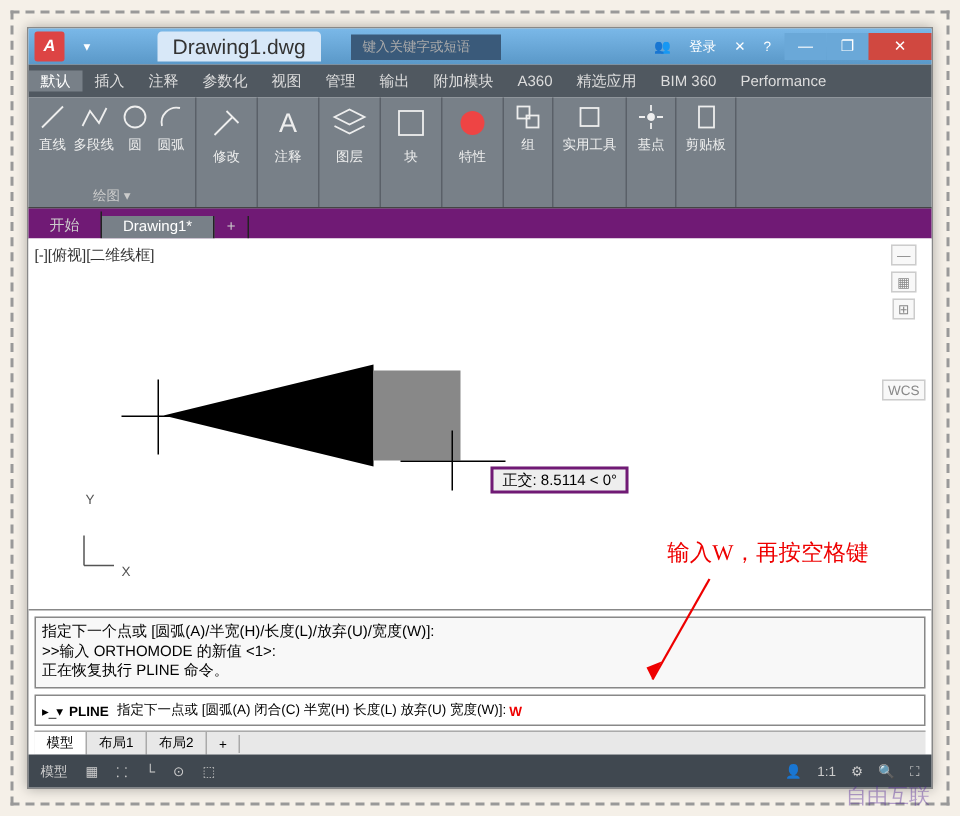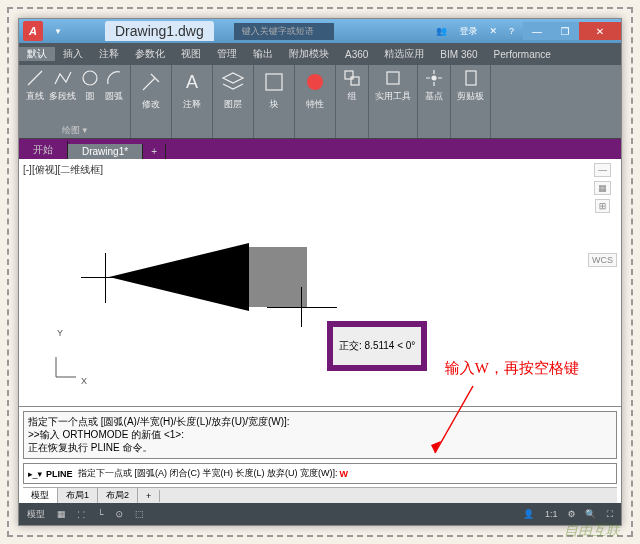--- a/index.html
+++ b/index.html
@@ -31,38 +31,38 @@
 .filetabs{height:20px;background:#701a75;display:flex;align-items:flex-end}
 .ftab{padding:2px 14px;font-size:10px;color:#ccc;border-right:1px solid #222}
 .ftab.active{background:#788088;color:#fff}
 .ftab.plus{padding:2px 8px}
 .canvas{background:#fff;height:248px;position:relative;border-bottom:1px solid #888}
 .vp-label{position:absolute;top:4px;left:4px;font-size:10px;color:#333}
 .shape-tri{position:absolute;left:90px;top:84px;width:0;height:0;border-top:34px solid transparent;border-bottom:34px solid transparent;border-right:140px solid #000}
 .shape-rect{position:absolute;left:230px;top:88px;width:58px;height:60px;background:#888}
 .cross-h{position:absolute;background:#000;height:1px}
 .cross-v{position:absolute;background:#000;width:1px}
-.tooltip{position:absolute;left:308px;top:162px;border:6px solid #701a75;background:#eee;padding:12px 6px;font-size:10px}
+.tooltip{position:absolute;left:308px;top:152px;border:2px solid #701a75;background:#eee;padding:0 6px;font-size:10px}
 .ucs{position:absolute;left:32px;bottom:22px;font-size:9px;color:#555}
 .ucs svg{stroke:#555;fill:none}
 .side-icons{position:absolute;right:4px;top:4px;display:flex;flex-direction:column;gap:4px;align-items:center}
 .side-icons span{font-size:9px;color:#888;border:1px solid #ccc;padding:1px 3px;background:#f8f8f8}
 .anno{position:absolute;right:42px;top:200px;color:#e00;font-size:15px;font-family:SimSun}
 .arrow{position:absolute;right:138px;top:222px;color:#e00}
 .cmdhist{background:#f8f8f8;border:1px solid #888;margin:4px;padding:3px 4px;font-size:10px;line-height:1.3;height:48px;overflow:hidden;font-family:SimSun,monospace}
 .cmdline{background:#fff;border:1px solid #888;margin:0 4px 3px;padding:3px 4px;font-size:9px;font-family:SimSun,monospace;display:flex;align-items:center}
 .cmdline b{font-weight:bold}
 .cmd-w{color:#e00;font-weight:bold;margin-left:2px}
 .layout-tabs{background:#e8e8e8;height:16px;display:flex;align-items:center;font-size:9px;border-top:1px solid #aaa;margin:0 4px}
 .ltab{padding:1px 8px;border-right:1px solid #aaa}
 .ltab.active{background:#fff}
 .statusbar{height:22px;background:#404850;display:flex;align-items:center;color:#ccc;font-size:9px;position:absolute;bottom:0;left:0;right:0;padding:0 6px;gap:8px}
 .statusbar .sbtn{padding:0 2px;cursor:pointer}
 .sb-right{margin-left:auto;display:flex;gap:6px;align-items:center}
-.watermark{position:absolute;right:20px;bottom:4px;font-size:14px;color:#4d7c0f;font-style:italic;opacity:.4;pointer-events:none}
+.watermark{position:absolute;right:20px;bottom:4px;font-size:14px;color:#4c1d95;opacity:.4;pointer-events:none}
 </style>
 </head>
 <body>
 
 <div class="frame">
   <div class="titlebar">
     <div class="app-icon">A</div>
     <div class="qat">
       <span class="qat-item">▾</span>
     </div>

